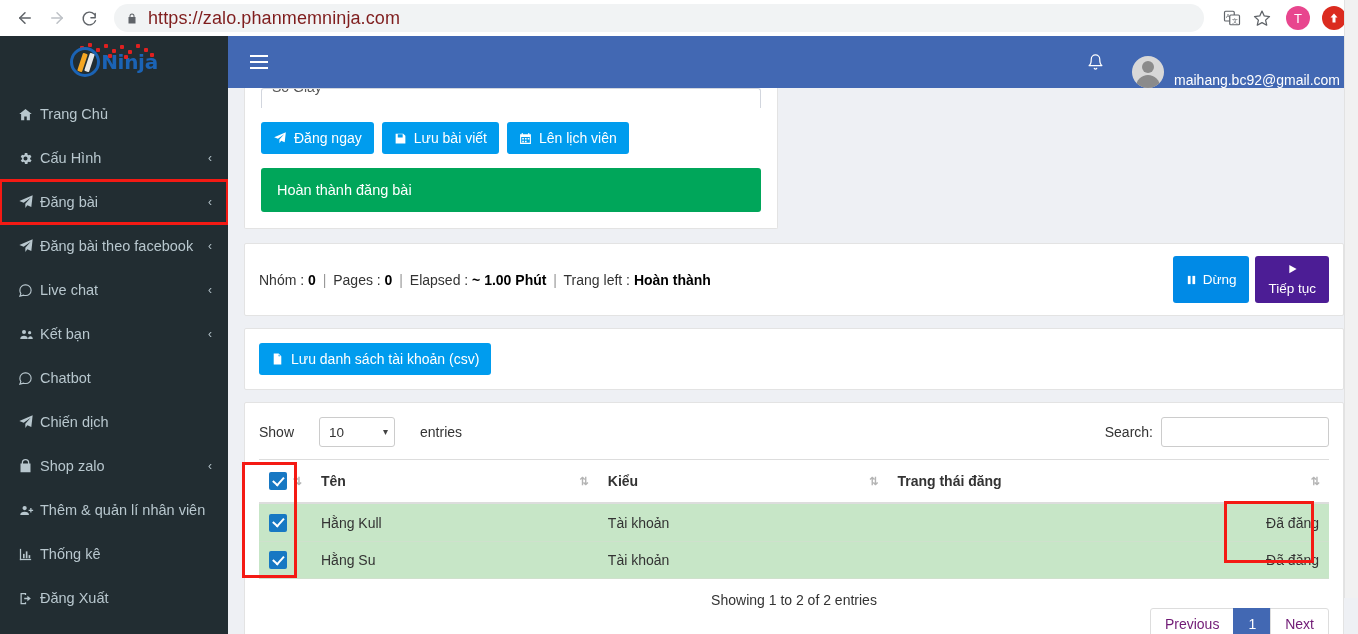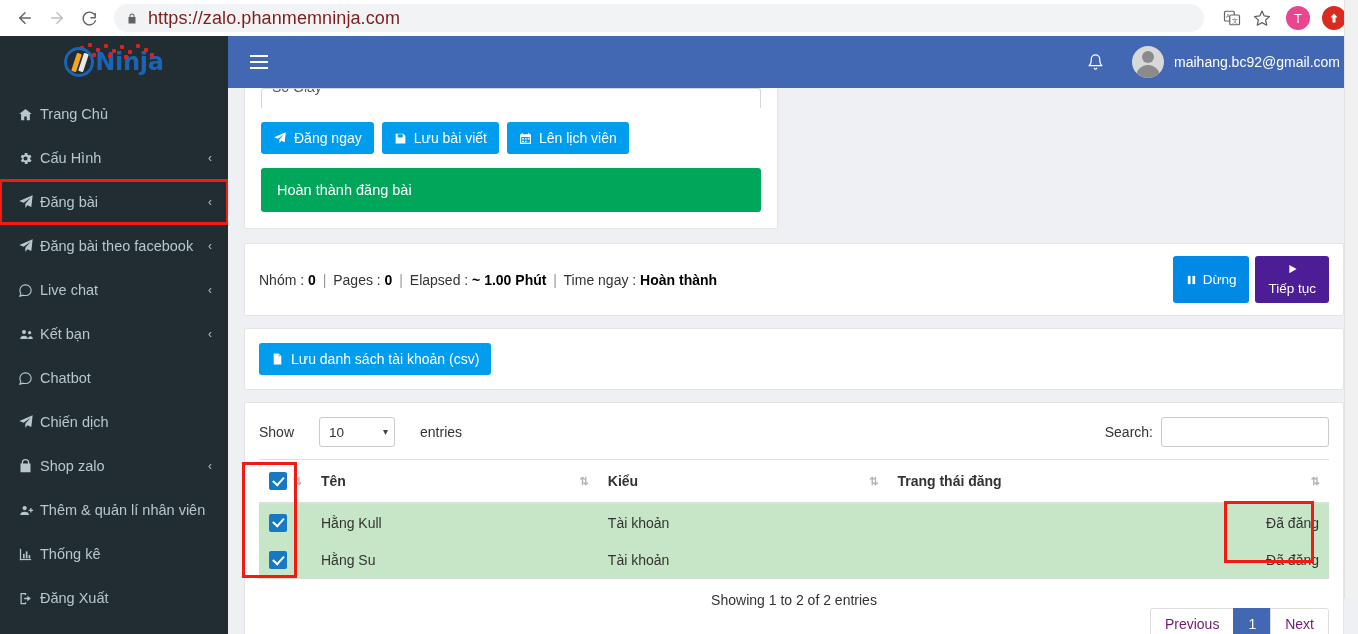--- a/index.html
+++ b/index.html
@@ -110,21 +110,21 @@
     position: absolute;
     width: 5px; height: 19px;
     background: #f5a623;
     top: 3px;
     transform: rotate(18deg);
     border-radius: 1px;
   }
   .logo-mark:before { left: 7px; }
   .logo-mark:after { left: 14px; background: #e8e8e8; }
   .logo-text {
-    font-size: 24px;
+    font-size: 20px;
     color: #1b63b5;
     font-weight: bold;
     letter-spacing: -0.3px;
     font-family: "DejaVu Sans", sans-serif;
   }
   .confetti { position: absolute; top: 0; left: 0; width: 104px; height: 20px; }
   .confetti i {
     position: absolute;
     width: 4px; height: 4px;
     background: #e02020;
@@ -193,21 +193,21 @@
     height: 52px;
   }
   .bell {
     color: #fff;
     padding: 0 18px;
     display: flex; align-items: center;
     cursor: pointer;
   }
   .user-chip {
     display: flex;
-    align-items: center;
+    align-items: flex-end;
     gap: 10px;
     padding: 0 18px 0 10px;
     height: 52px;
     color: #fff;
     font-size: 14px;
     cursor: pointer;
   }
   .user-avatar {
     width: 32px; height: 32px;
     border-radius: 50%;
@@ -763,21 +763,21 @@
         <div class="status-text">
           <span>Nhóm :</span>
           <b>0</b>
           <span class="status-sep">|</span>
           <span>Pages :</span>
           <b>0</b>
           <span class="status-sep">|</span>
           <span>Elapsed :</span>
           <b>~ 1.00 Phút</b>
           <span class="status-sep">|</span>
-          <span>Time ngay :</span>
+          <span>Trang left :</span>
           <b>Hoàn thành</b>
         </div>
         <div class="status-btns">
           <button class="btn-sm btn-stop">
             <span class="btn-icon">
               <svg width="11" height="12" viewBox="0 0 24 24" fill="currentColor">
                   <rect x="4" y="3" width="6" height="18"></rect>
                   <rect x="14" y="3" width="6" height="18"></rect>
                 </svg>
             </span>

